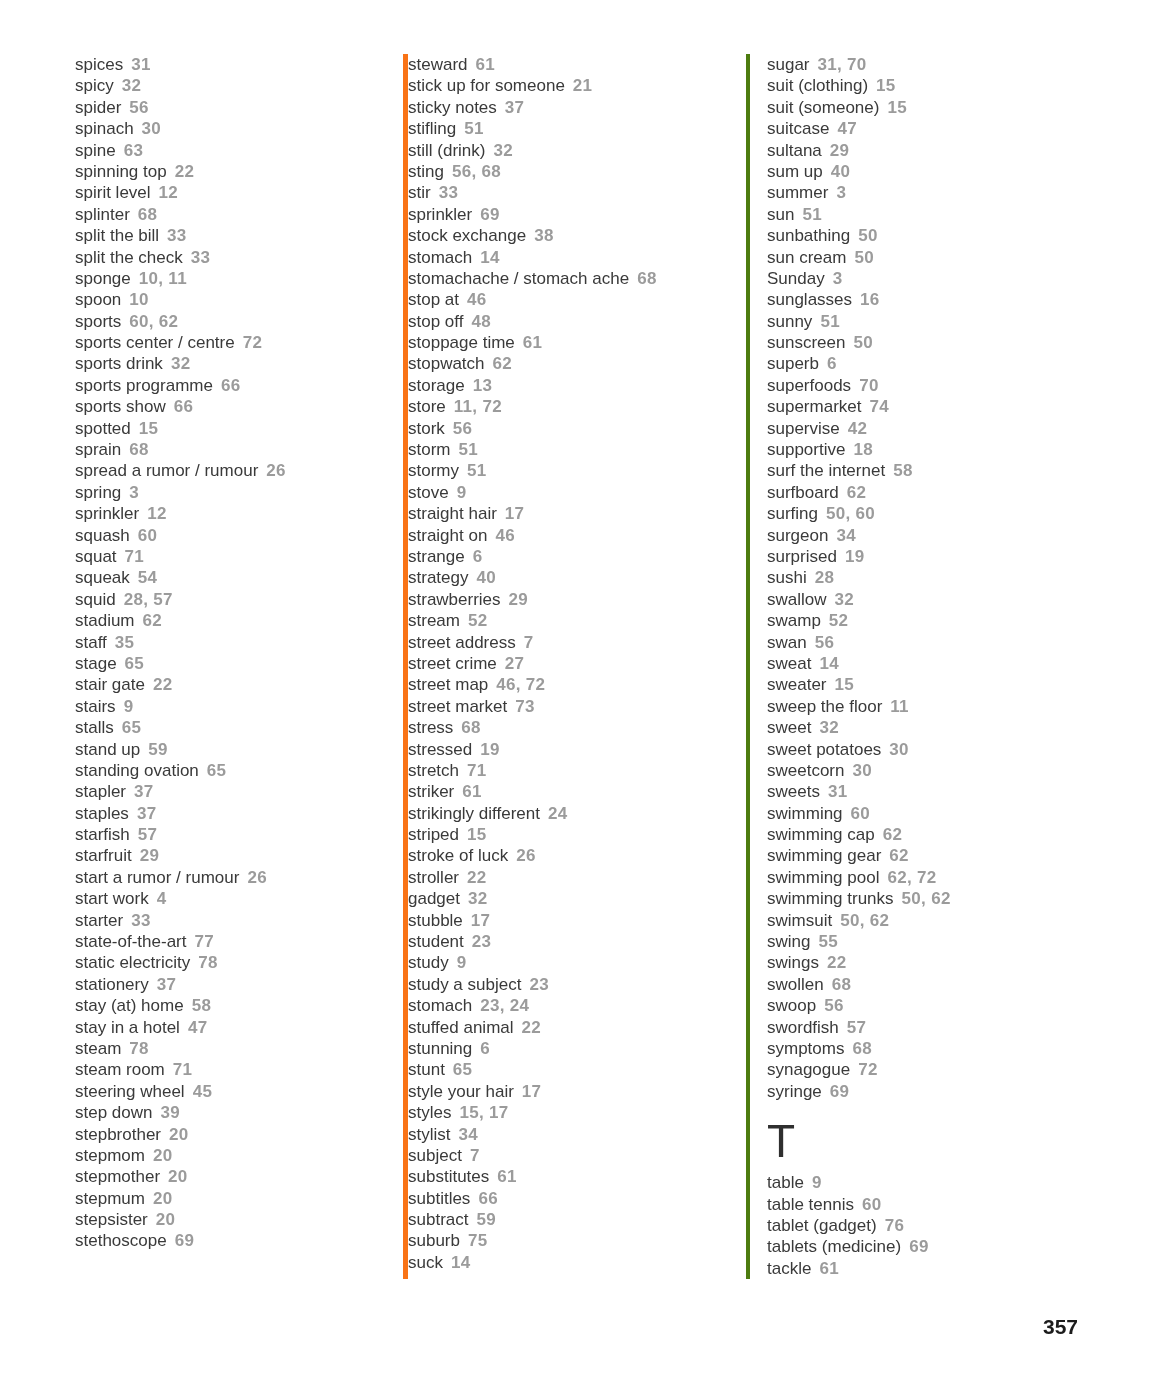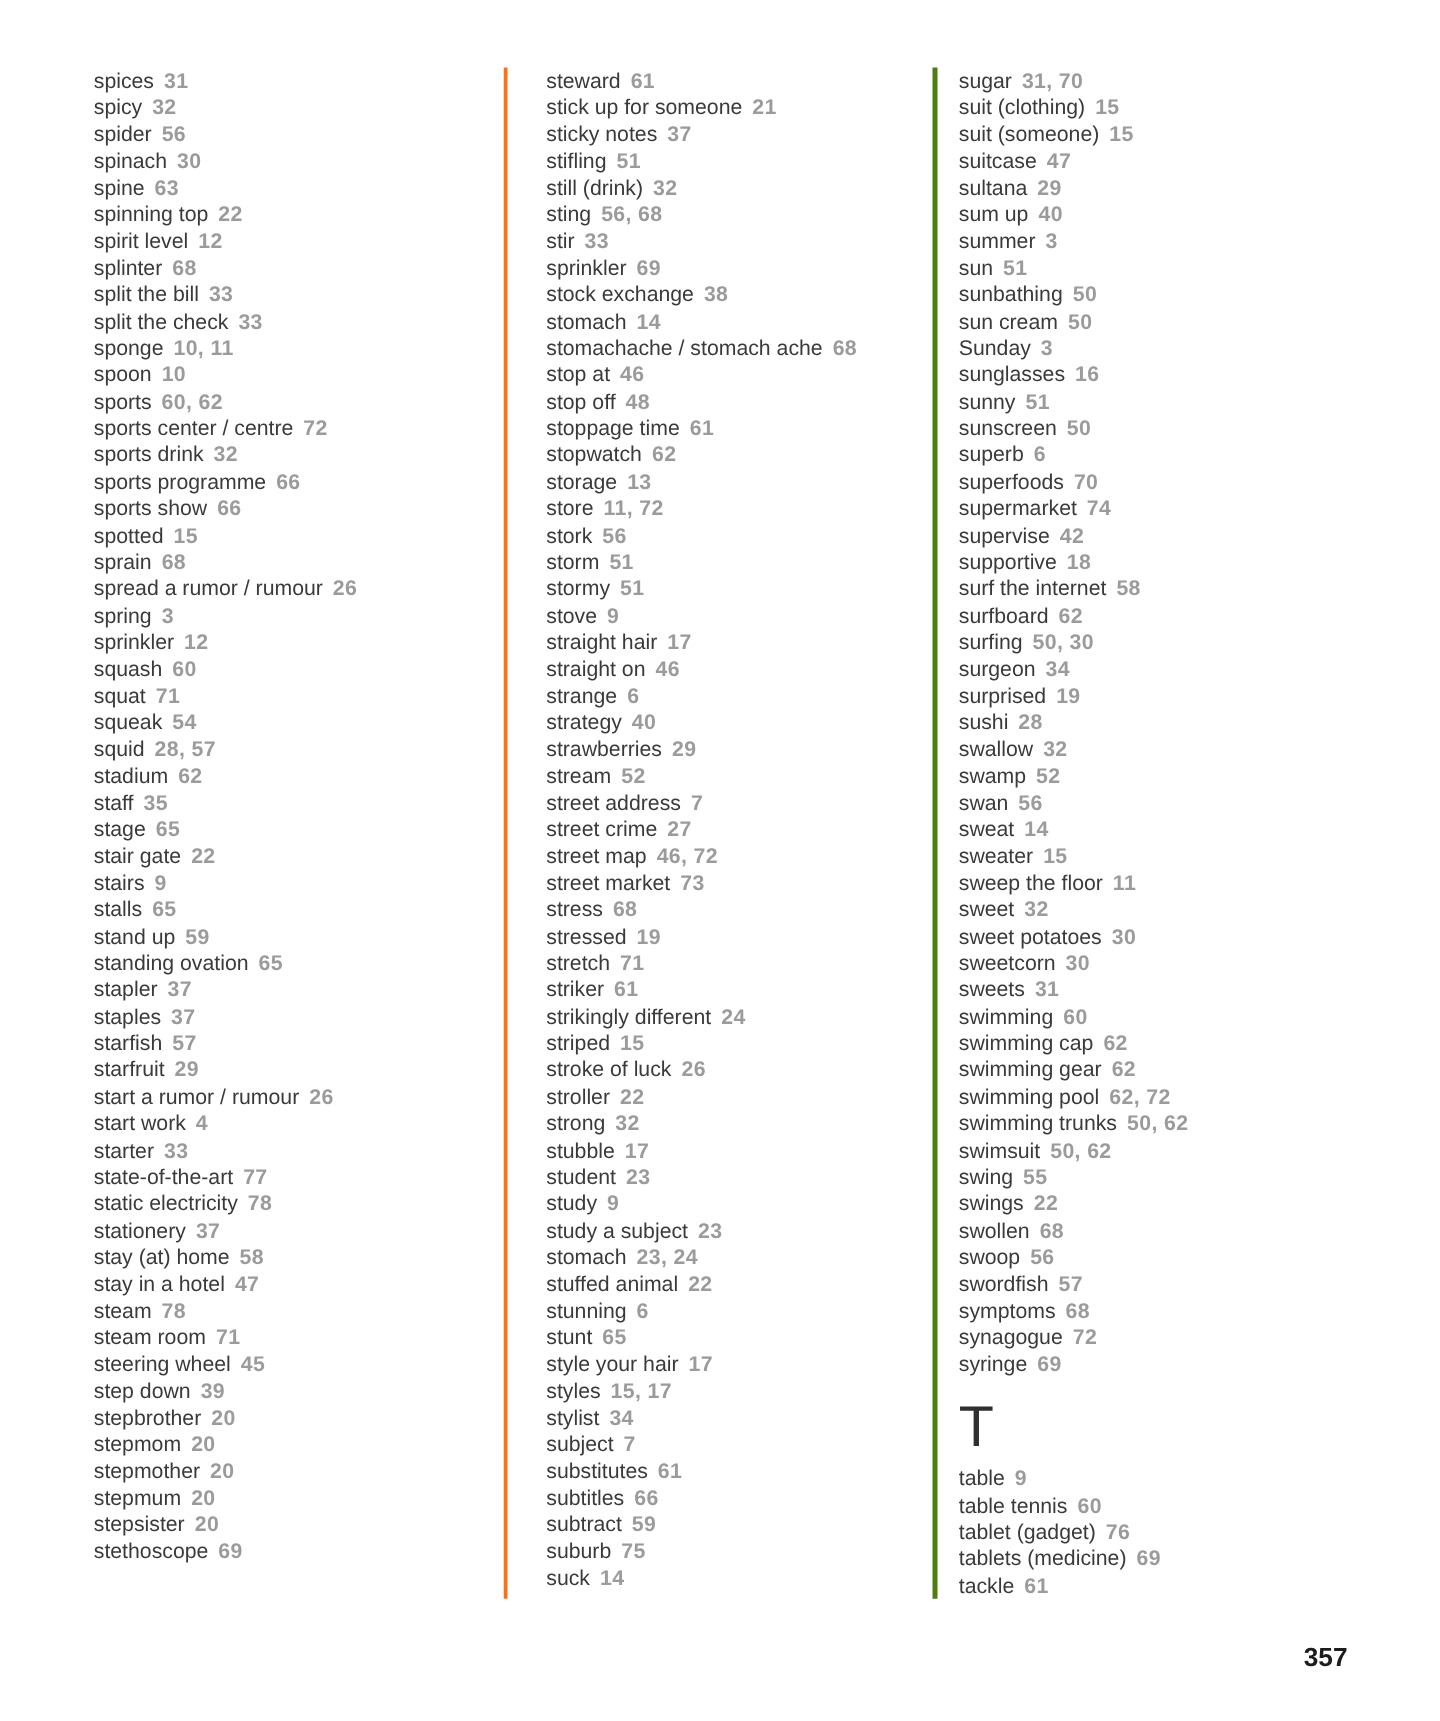--- a/index.html
+++ b/index.html
@@ -24,22 +24,22 @@
     right: 45px;
     display: flex;
     align-items: stretch;
   }
   .col {
     box-sizing: border-box;
   }
   .col-1 { width: 328px; }
   .col-2 {
     width: 343px;
-    border-left: 3px solid #f97316;
-    padding-left: 31px;
+    border-left: 5px solid #f97316;
+    padding-left: 0;
   }
   .col-3 {
     flex: 1;
     border-left: 4px solid #4d7c0f;
     padding-left: 17px;
   }
   .entry {
     height: 21.4px;
     line-height: 21.4px;
     white-space: nowrap;
@@ -170,21 +170,21 @@
         <div class="entry"><span class="term">street map</span><span class="pages">46, 72</span></div>
         <div class="entry"><span class="term">street market</span><span class="pages">73</span></div>
         <div class="entry"><span class="term">stress</span><span class="pages">68</span></div>
         <div class="entry"><span class="term">stressed</span><span class="pages">19</span></div>
         <div class="entry"><span class="term">stretch</span><span class="pages">71</span></div>
         <div class="entry"><span class="term">striker</span><span class="pages">61</span></div>
         <div class="entry"><span class="term">strikingly different</span><span class="pages">24</span></div>
         <div class="entry"><span class="term">striped</span><span class="pages">15</span></div>
         <div class="entry"><span class="term">stroke of luck</span><span class="pages">26</span></div>
         <div class="entry"><span class="term">stroller</span><span class="pages">22</span></div>
-        <div class="entry"><span class="term">strong</span><span class="pages">32</span></div>
+        <div class="entry"><span class="term">gadget</span><span class="pages">32</span></div>
         <div class="entry"><span class="term">stubble</span><span class="pages">17</span></div>
         <div class="entry"><span class="term">student</span><span class="pages">23</span></div>
         <div class="entry"><span class="term">study</span><span class="pages">9</span></div>
         <div class="entry"><span class="term">study a subject</span><span class="pages">23</span></div>
         <div class="entry"><span class="term">stomach</span><span class="pages">23, 24</span></div>
         <div class="entry"><span class="term">stuffed animal</span><span class="pages">22</span></div>
         <div class="entry"><span class="term">stunning</span><span class="pages">6</span></div>
         <div class="entry"><span class="term">stunt</span><span class="pages">65</span></div>
         <div class="entry"><span class="term">style your hair</span><span class="pages">17</span></div>
         <div class="entry"><span class="term">styles</span><span class="pages">15, 17</span></div>
@@ -211,21 +211,21 @@
         <div class="entry"><span class="term">sunglasses</span><span class="pages">16</span></div>
         <div class="entry"><span class="term">sunny</span><span class="pages">51</span></div>
         <div class="entry"><span class="term">sunscreen</span><span class="pages">50</span></div>
         <div class="entry"><span class="term">superb</span><span class="pages">6</span></div>
         <div class="entry"><span class="term">superfoods</span><span class="pages">70</span></div>
         <div class="entry"><span class="term">supermarket</span><span class="pages">74</span></div>
         <div class="entry"><span class="term">supervise</span><span class="pages">42</span></div>
         <div class="entry"><span class="term">supportive</span><span class="pages">18</span></div>
         <div class="entry"><span class="term">surf the internet</span><span class="pages">58</span></div>
         <div class="entry"><span class="term">surfboard</span><span class="pages">62</span></div>
-        <div class="entry"><span class="term">surfing</span><span class="pages">50, 30</span></div>
+        <div class="entry"><span class="term">surfing</span><span class="pages">50, 60</span></div>
         <div class="entry"><span class="term">surgeon</span><span class="pages">34</span></div>
         <div class="entry"><span class="term">surprised</span><span class="pages">19</span></div>
         <div class="entry"><span class="term">sushi</span><span class="pages">28</span></div>
         <div class="entry"><span class="term">swallow</span><span class="pages">32</span></div>
         <div class="entry"><span class="term">swamp</span><span class="pages">52</span></div>
         <div class="entry"><span class="term">swan</span><span class="pages">56</span></div>
         <div class="entry"><span class="term">sweat</span><span class="pages">14</span></div>
         <div class="entry"><span class="term">sweater</span><span class="pages">15</span></div>
         <div class="entry"><span class="term">sweep the floor</span><span class="pages">11</span></div>
         <div class="entry"><span class="term">sweet</span><span class="pages">32</span></div>

